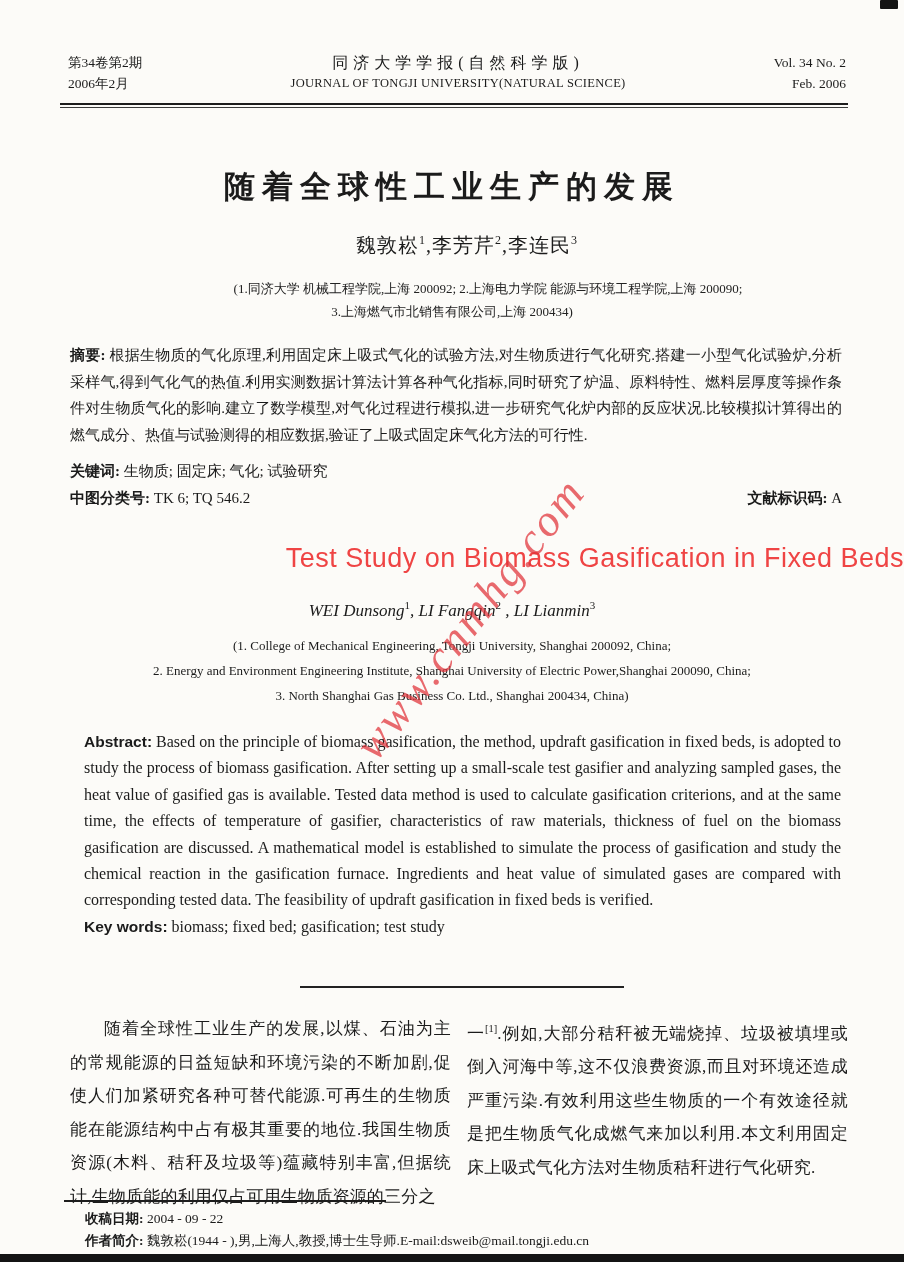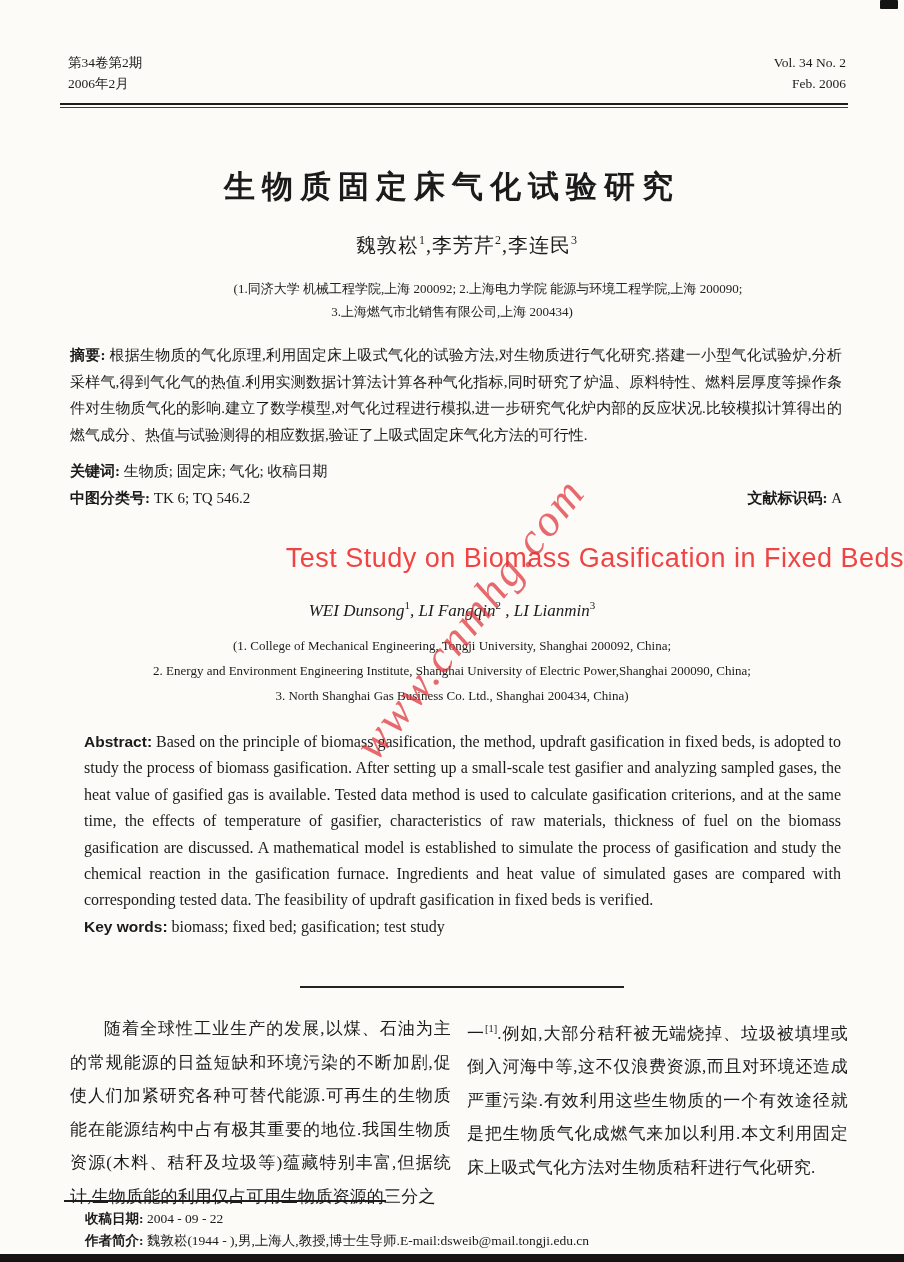--- a/index.html
+++ b/index.html
@@ -68,44 +68,48 @@
 </head>
 <body>
 
 <div class="page">
 
   <div class="jheader">
     <div class="jh-left">
       <div>第34卷第2期</div>
       <div>2006年2月</div>
     </div>
+    <div class="jh-center">
+      <div class="cn">同济大学学报(自然科学版)</div>
+      <div class="en">JOURNAL OF TONGJI UNIVERSITY(NATURAL SCIENCE)</div>
+    </div>
     <div class="jh-right">
       <div>Vol. 34 No. 2</div>
       <div>Feb. 2006</div>
     </div>
   </div>
   <div class="header-rule"></div>
 
-  <div class="title-cn">生物质固定床气化试验研究</div>
+  <div class="title-cn">随着全球性工业生产的发展</div>
 
   <div class="authors-cn">
     <span>魏敦崧</span><sup>1</sup><span>,</span><span>李芳芹</span><sup>2</sup><span>,</span><span>李连民</span><sup>3</sup>
   </div>
 
   <div class="affil-cn l1">(1.同济大学 机械工程学院,上海  200092; 2.上海电力学院 能源与环境工程学院,上海  200090;</div>
   <div class="affil-cn l2">3.上海燃气市北销售有限公司,上海  200434)</div>
 
   <div class="abs-cn">
     <span class="blabel">摘要:</span>
     <span>根据生物质的气化原理,利用固定床上吸式气化的试验方法,对生物质进行气化研究.搭建一小型气化试验炉,分析采样气,得到气化气的热值.利用实测数据计算法计算各种气化指标,同时研究了炉温、原料特性、燃料层厚度等操作条件对生物质气化的影响.建立了数学模型,对气化过程进行模拟,进一步研究气化炉内部的反应状况.比较模拟计算得出的燃气成分、热值与试验测得的相应数据,验证了上吸式固定床气化方法的可行性.</span>
   </div>
 
   <div class="kw-cn">
     <span class="blabel">关键词:</span>
-    <span>生物质; 固定床; 气化; 收稿日期</span>
+    <span>生物质; 固定床; 气化; 试验研究</span>
   </div>
 
   <div class="clc-row">
     <span><span class="blabel">中图分类号:</span> <span>TK 6; TQ 546.2</span></span>
     <span><span class="blabel">文献标识码:</span> <span>A</span></span>
   </div>
 
   <div class="title-en">Test Study on Biomass Gasification in Fixed Beds</div>
 
   <div class="authors-en">

